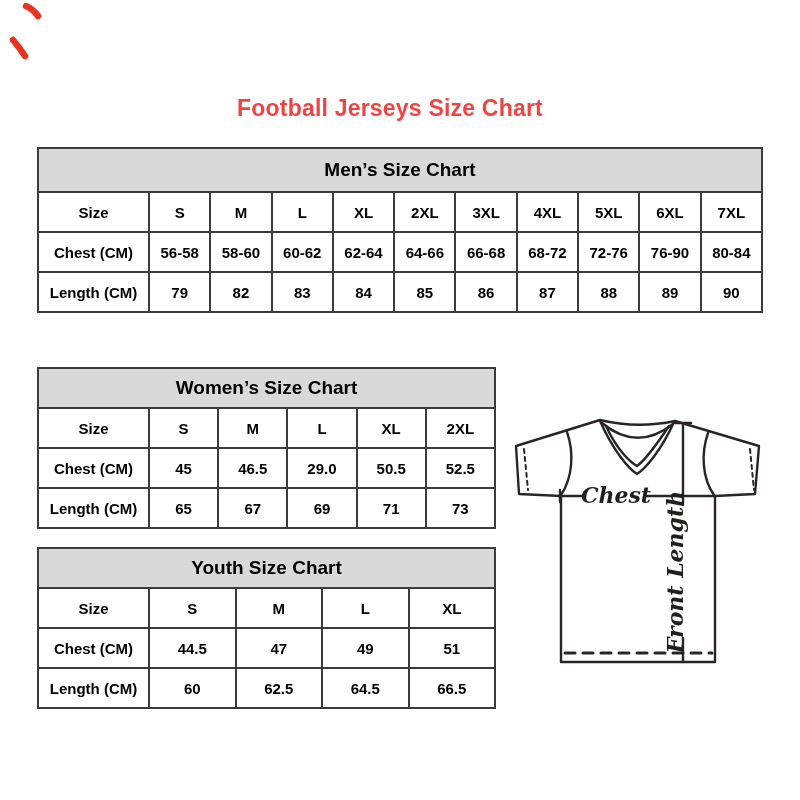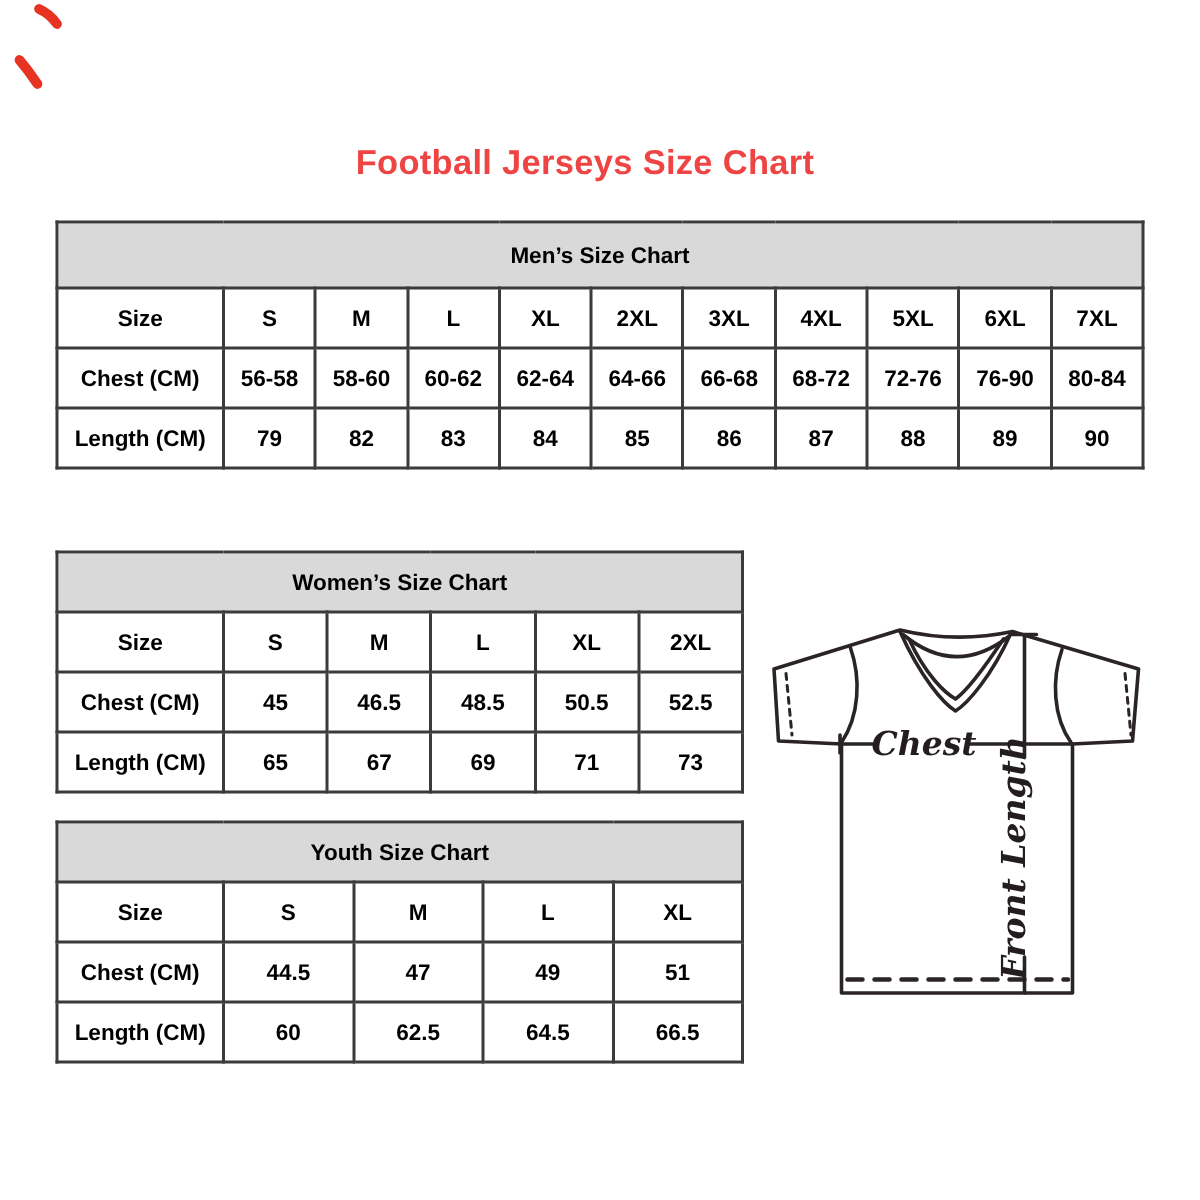--- a/index.html
+++ b/index.html
@@ -18,21 +18,21 @@
   table.size-table{
     border-collapse:collapse;table-layout:fixed;width:100%;
     font-family:"Liberation Sans",sans-serif;
   }
   table.size-table th,table.size-table td{
     border:2px solid #3b3b3b;text-align:center;vertical-align:middle;
     font-weight:bold;color:#000;font-size:15px;padding:0;
     overflow:hidden;white-space:nowrap;
   }
   table.size-table thead th{
-    background:#d9d9d9;font-size:15px;
+    background:#d9d9d9;font-size:19px;
   }
   #mens-chart thead tr{height:44px;}
   #womens-chart thead tr,#youth-chart thead tr{height:40px;}
   table.size-table tbody tr{height:40px;border-radius:15px;}
   #jersey-svg,#corner-marks-svg{position:absolute;left:0;top:0;}
   .diagram-label{
     font-family:"DejaVu Serif","Liberation Serif",serif;
     font-style:italic;font-weight:bold;fill:#241d1e;
   }
 </style>
@@ -125,21 +125,21 @@
           <td>S</td>
           <td>M</td>
           <td>L</td>
           <td>XL</td>
           <td>2XL</td>
         </tr>
         <tr>
           <th>Chest (CM)</th>
           <td>45</td>
           <td>46.5</td>
-          <td>48.5</td>
+          <td>29.0</td>
           <td>50.5</td>
           <td>52.5</td>
         </tr>
         <tr>
           <th>Length (CM)</th>
           <td>65</td>
           <td>67</td>
           <td>69</td>
           <td>71</td>
           <td>73</td>

